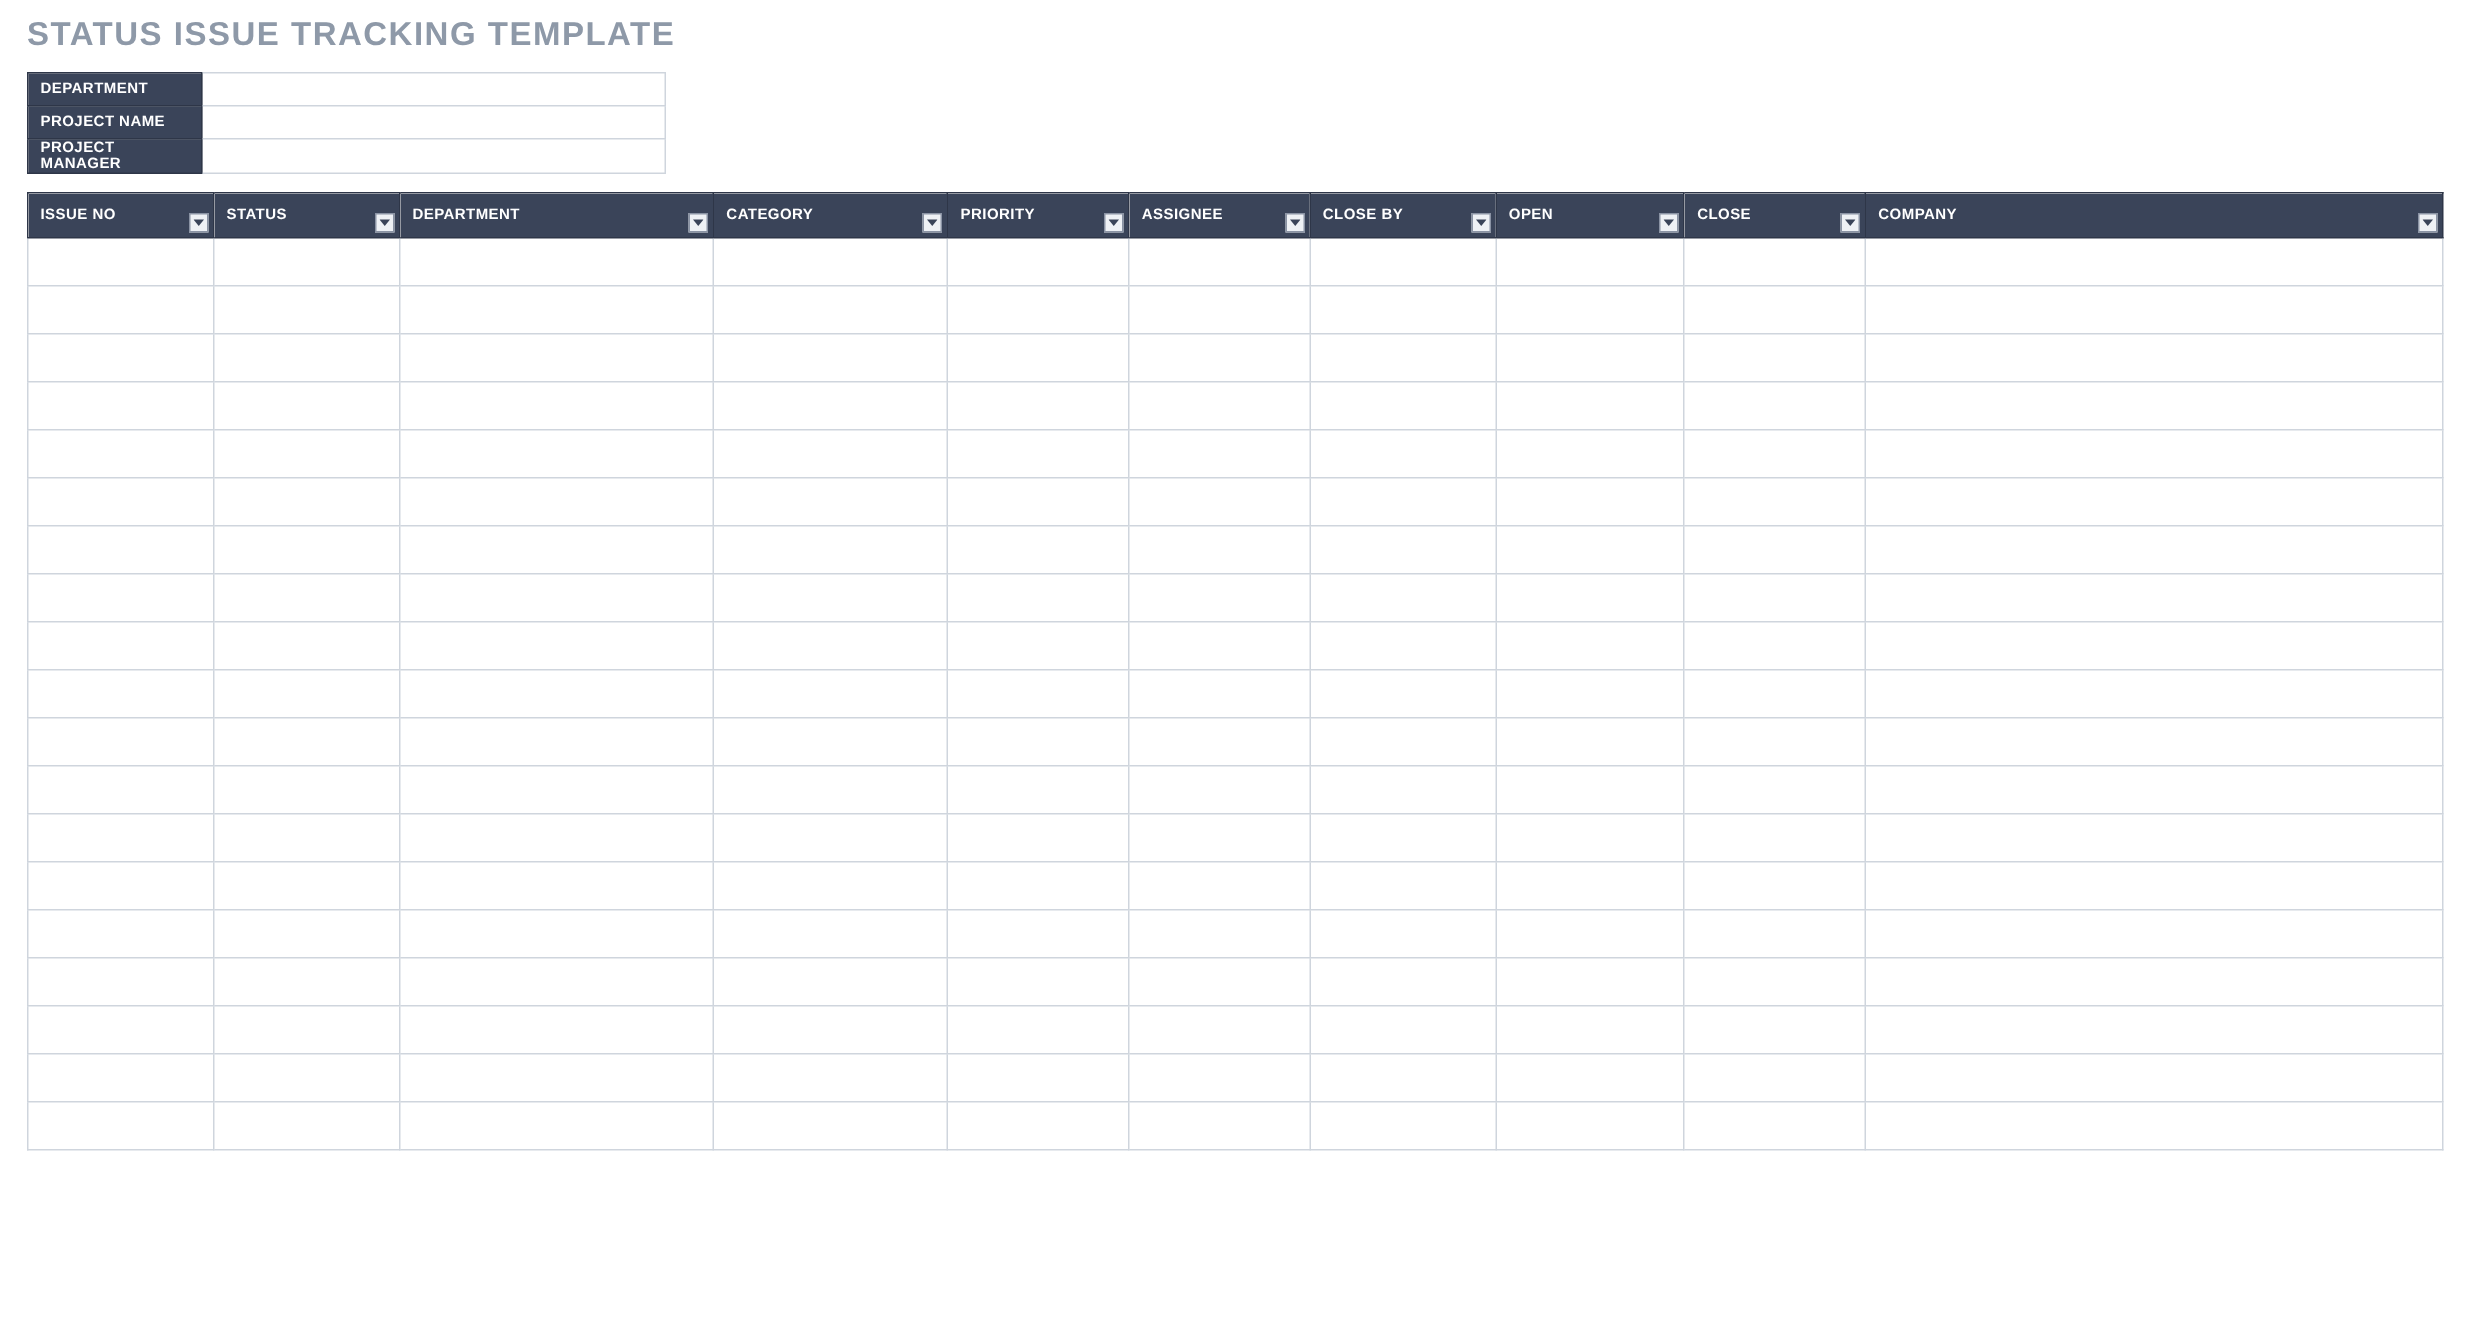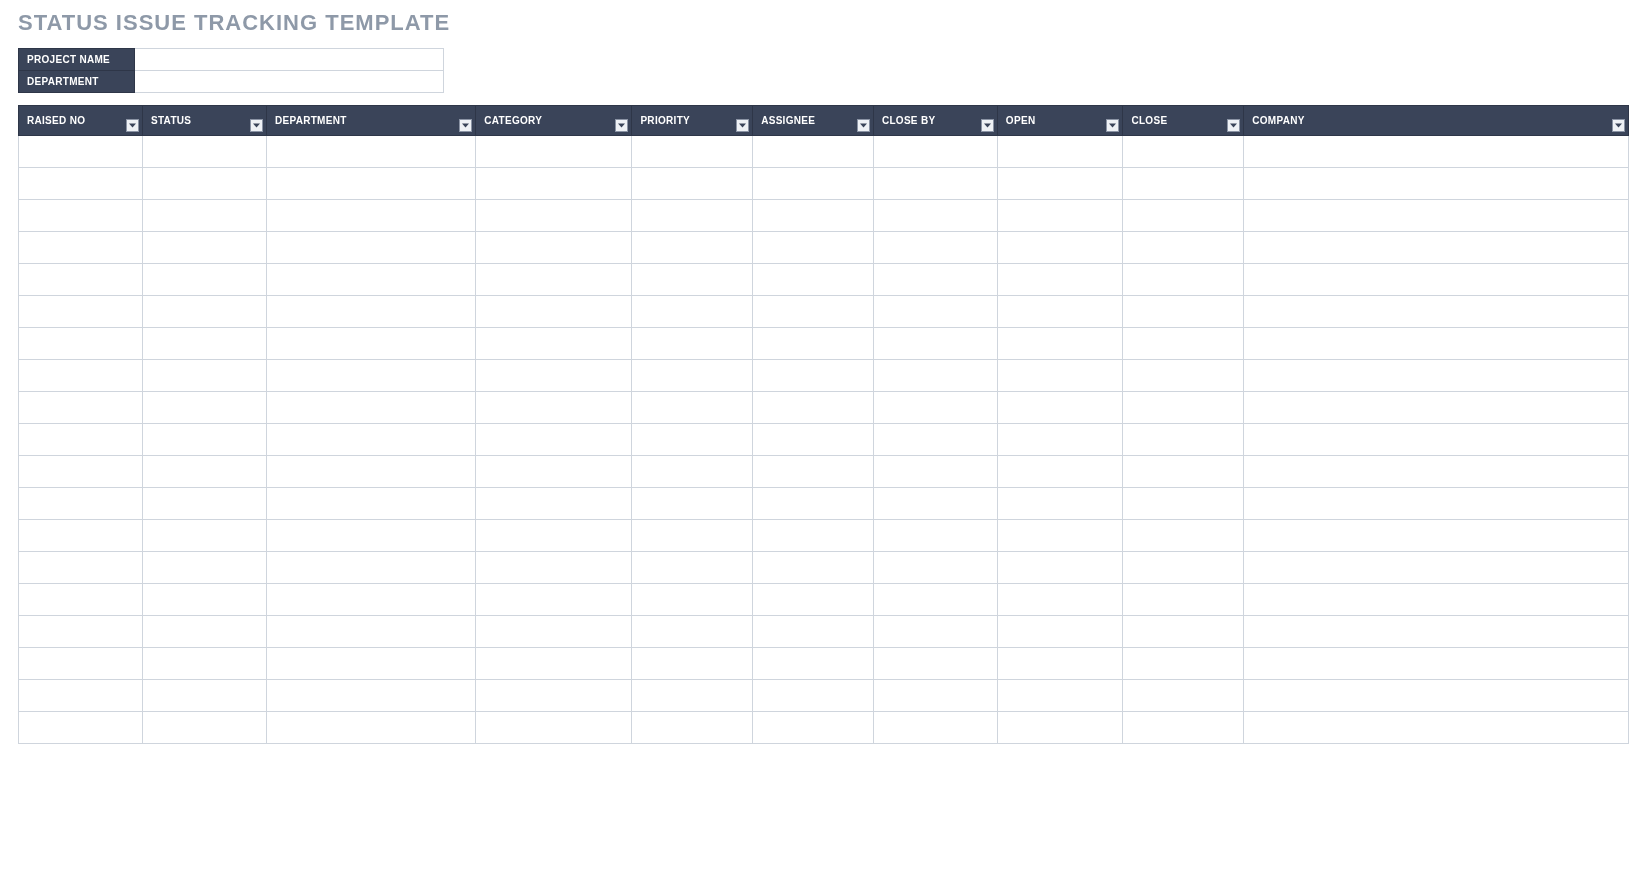--- a/index.html
+++ b/index.html
@@ -113,46 +113,50 @@
   .filter-btn svg { width: 7px; height: 5px; display: block; }
 </style>
 </head>
 <body>
 
 <div class="title">STATUS ISSUE TRACKING TEMPLATE</div>
 
 <table class="info-table">
   <tbody id="info-body">
       <tr>
+        <td class="label">DEPARTMENT</td>
+        <td class="value"><input style=""></td>
+      </tr>
+      <tr>
         <td class="label">PROJECT NAME</td>
         <td class="value"><input style=""></td>
       </tr>
       <tr>
-        <td class="label">DEPARTMENT</td>
+        <td class="label">PROJECT MANAGER</td>
         <td class="value"><input style=""></td>
       </tr>
     </tbody>
 </table>
 
 <table class="main-table">
   <colgroup id="colgroup">
       <col class="c-issue">
       <col class="c-status">
       <col class="c-desc">
       <col class="c-cat">
       <col class="c-prio">
       <col class="c-assignee">
       <col class="c-raised">
       <col class="c-open">
       <col class="c-close">
       <col class="c-comments">
     </colgroup>
   <thead>
       <tr id="header-row">
-        <th><span>RAISED NO</span><div class="filter-btn">
+        <th><span>ISSUE NO</span><div class="filter-btn">
             <svg viewBox="0 0 10 6">
               <polygon points="0,0 10,0 5,6" fill="#3a4459"></polygon>
             </svg>
           </div></th>
         <th><span>STATUS</span><div class="filter-btn">
             <svg viewBox="0 0 10 6">
               <polygon points="0,0 10,0 5,6" fill="#3a4459"></polygon>
             </svg>
           </div></th>
         <th><span>DEPARTMENT</span><div class="filter-btn">

